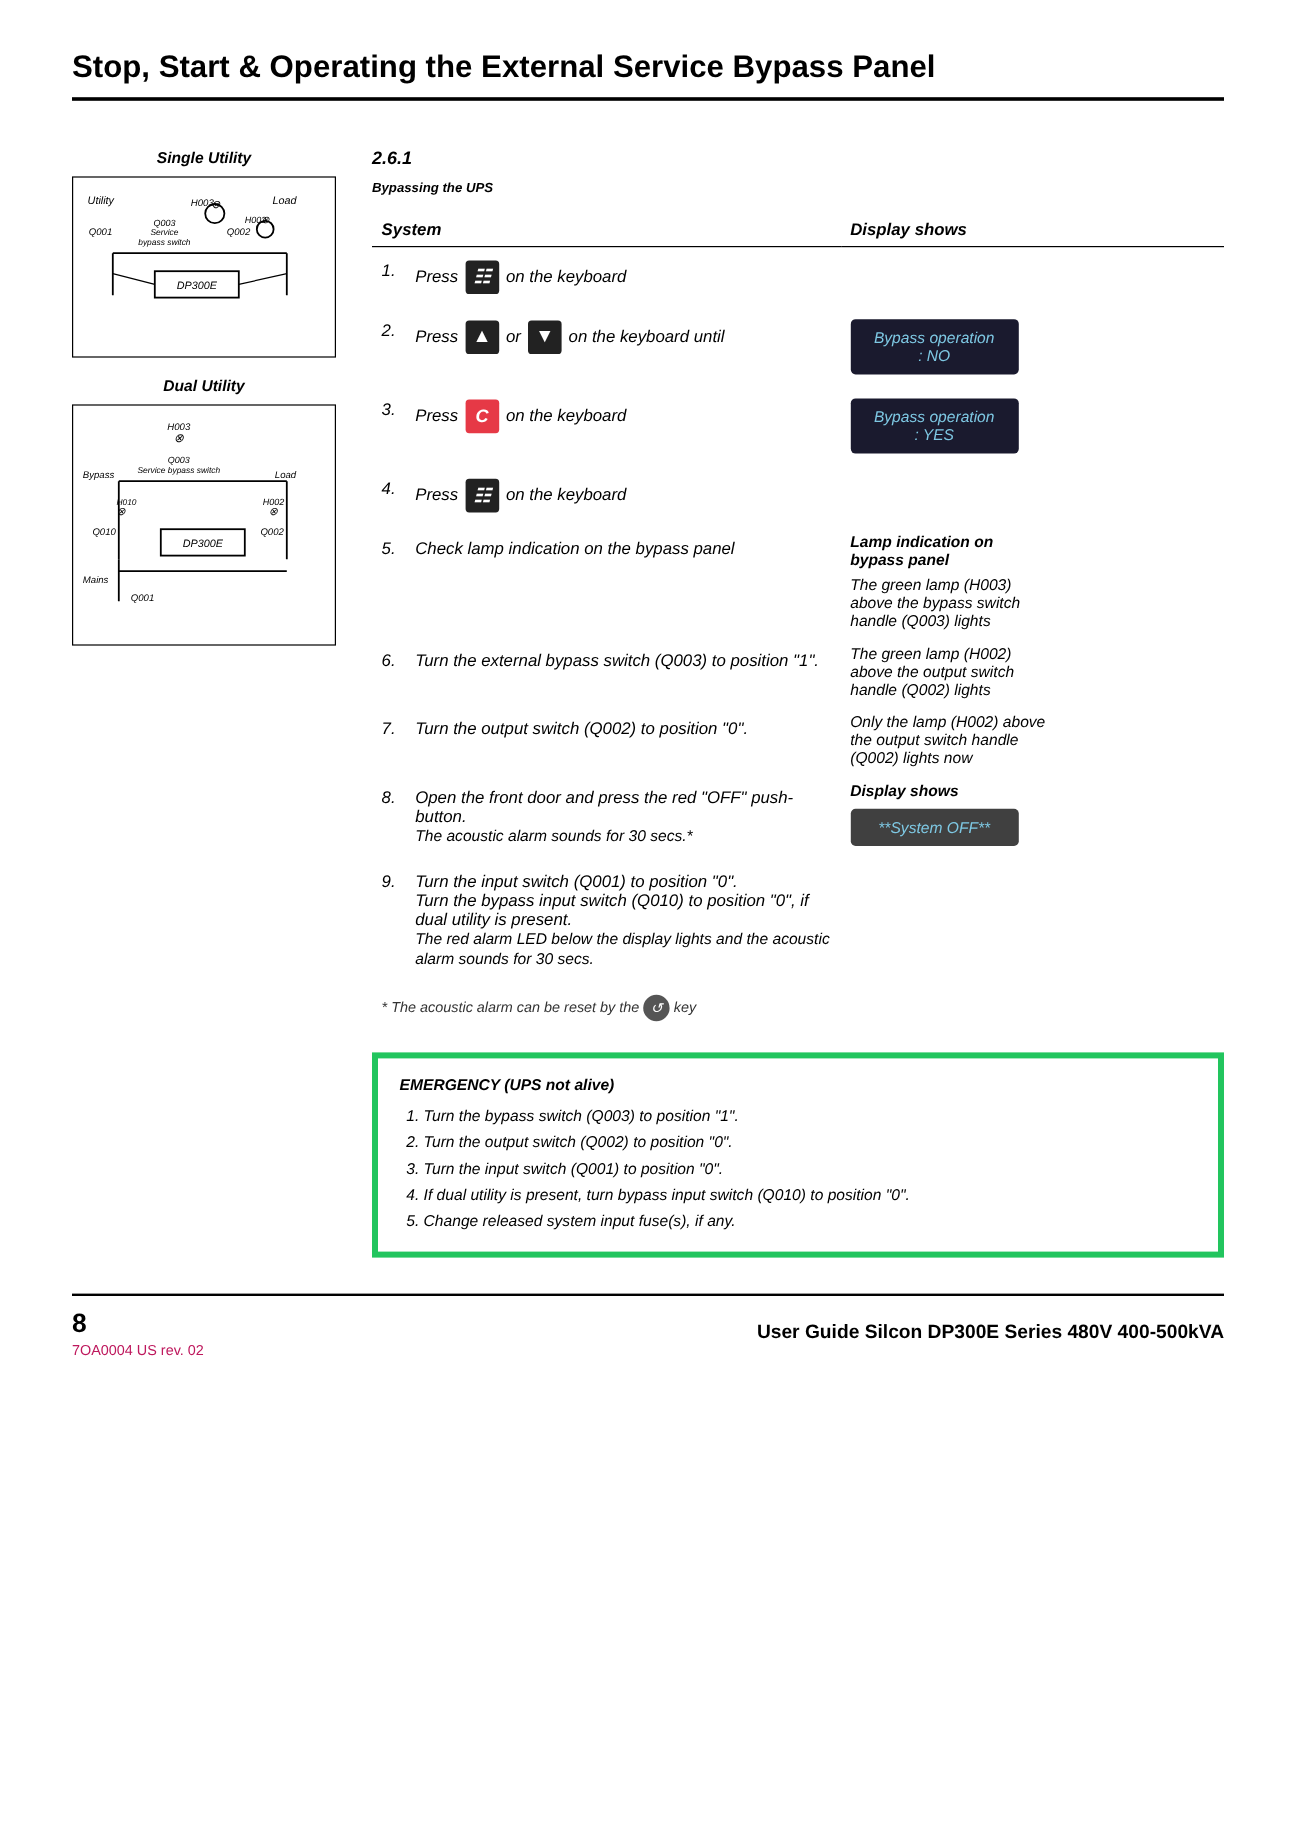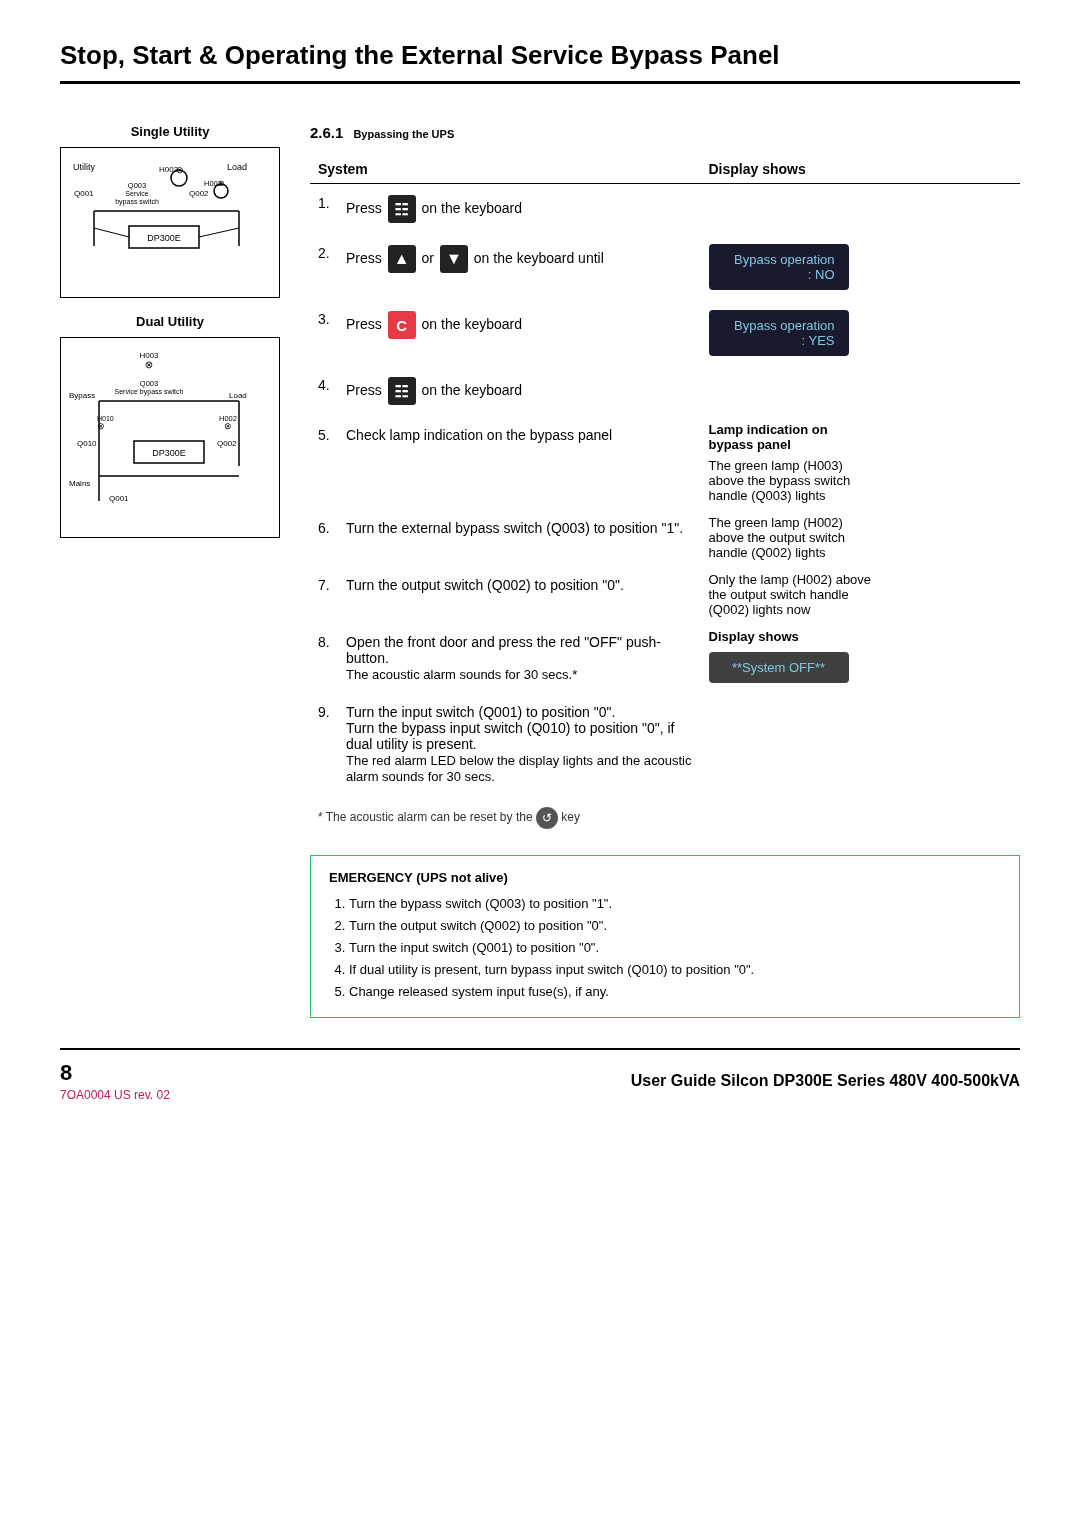--- a/index.html
+++ b/index.html
@@ -15,20 +15,21 @@
     .page-title {
       font-size: 26px;
       font-weight: bold;
       border-bottom: 3px solid #000;
       padding-bottom: 10px;
       margin-bottom: 40px;
     }
     .main-layout {
       display: flex;
       gap: 30px;
+      font-style: italic;
     }
     .left-panel {
       width: 220px;
       flex-shrink: 0;
     }
     .right-panel {
       flex: 1;
     }
     .diagram-label {
       font-weight: bold;
@@ -73,21 +74,21 @@
     .display-col { width: 45%; }
     .display-badge {
       background: #1a1a2e;
       color: #7ec8e3;
       padding: 8px 14px;
       border-radius: 4px;
       font-size: 13px;
       display: inline-block;
       margin: 4px 0;
       min-width: 140px;
-      text-align: right;
+      text-align: center;
     }
     .system-off-badge {
       background: #404040;
       color: #7ec8e3;
       padding: 8px 14px;
       border-radius: 4px;
       font-size: 13px;
       display: inline-block;
       margin: 4px 0;
       min-width: 140px;
@@ -145,21 +146,21 @@
       background: #222;
       color: #fff;
       border-radius: 3px;
       width: 28px;
       height: 28px;
       font-size: 16px;
       vertical-align: middle;
       margin: 0 2px;
     }
     .emergency-box {
-      border: 1px solid #22c55e;
+      border: 5px solid #22c55e;
       padding: 14px 18px;
       margin-top: 20px;
     }
     .emergency-title {
       font-weight: bold;
       font-size: 13px;
       margin-bottom: 8px;
     }
     .emergency-list {
       padding-left: 20px;
@@ -305,21 +306,21 @@
         <line x1="30" y1="130" x2="170" y2="130" stroke="#000" stroke-width="1.5"></line>
         <line x1="30" y1="120" x2="30" y2="155" stroke="#000" stroke-width="1.5"></line>
       </svg>
     </div>
 
   </div>
 
   <div class="right-panel">
 
 
-    <div style="display:flex; align-items:baseline; gap:10px; margin-bottom:14px;">
+    <div style="display:flex; align-items:baseline; gap:10px; margin-bottom:14px;flex-direction:column;">
       <span style="font-size:15px; font-weight:bold;">2.6.1</span>
       <span style="font-size:11px; font-weight:bold;">Bypassing the UPS</span>
     </div>
 
     <table class="content-table">
       <thead>
         <tr>
           <th class="action-col">System</th>
           <th class="display-col">Display shows</th>
         </tr>

